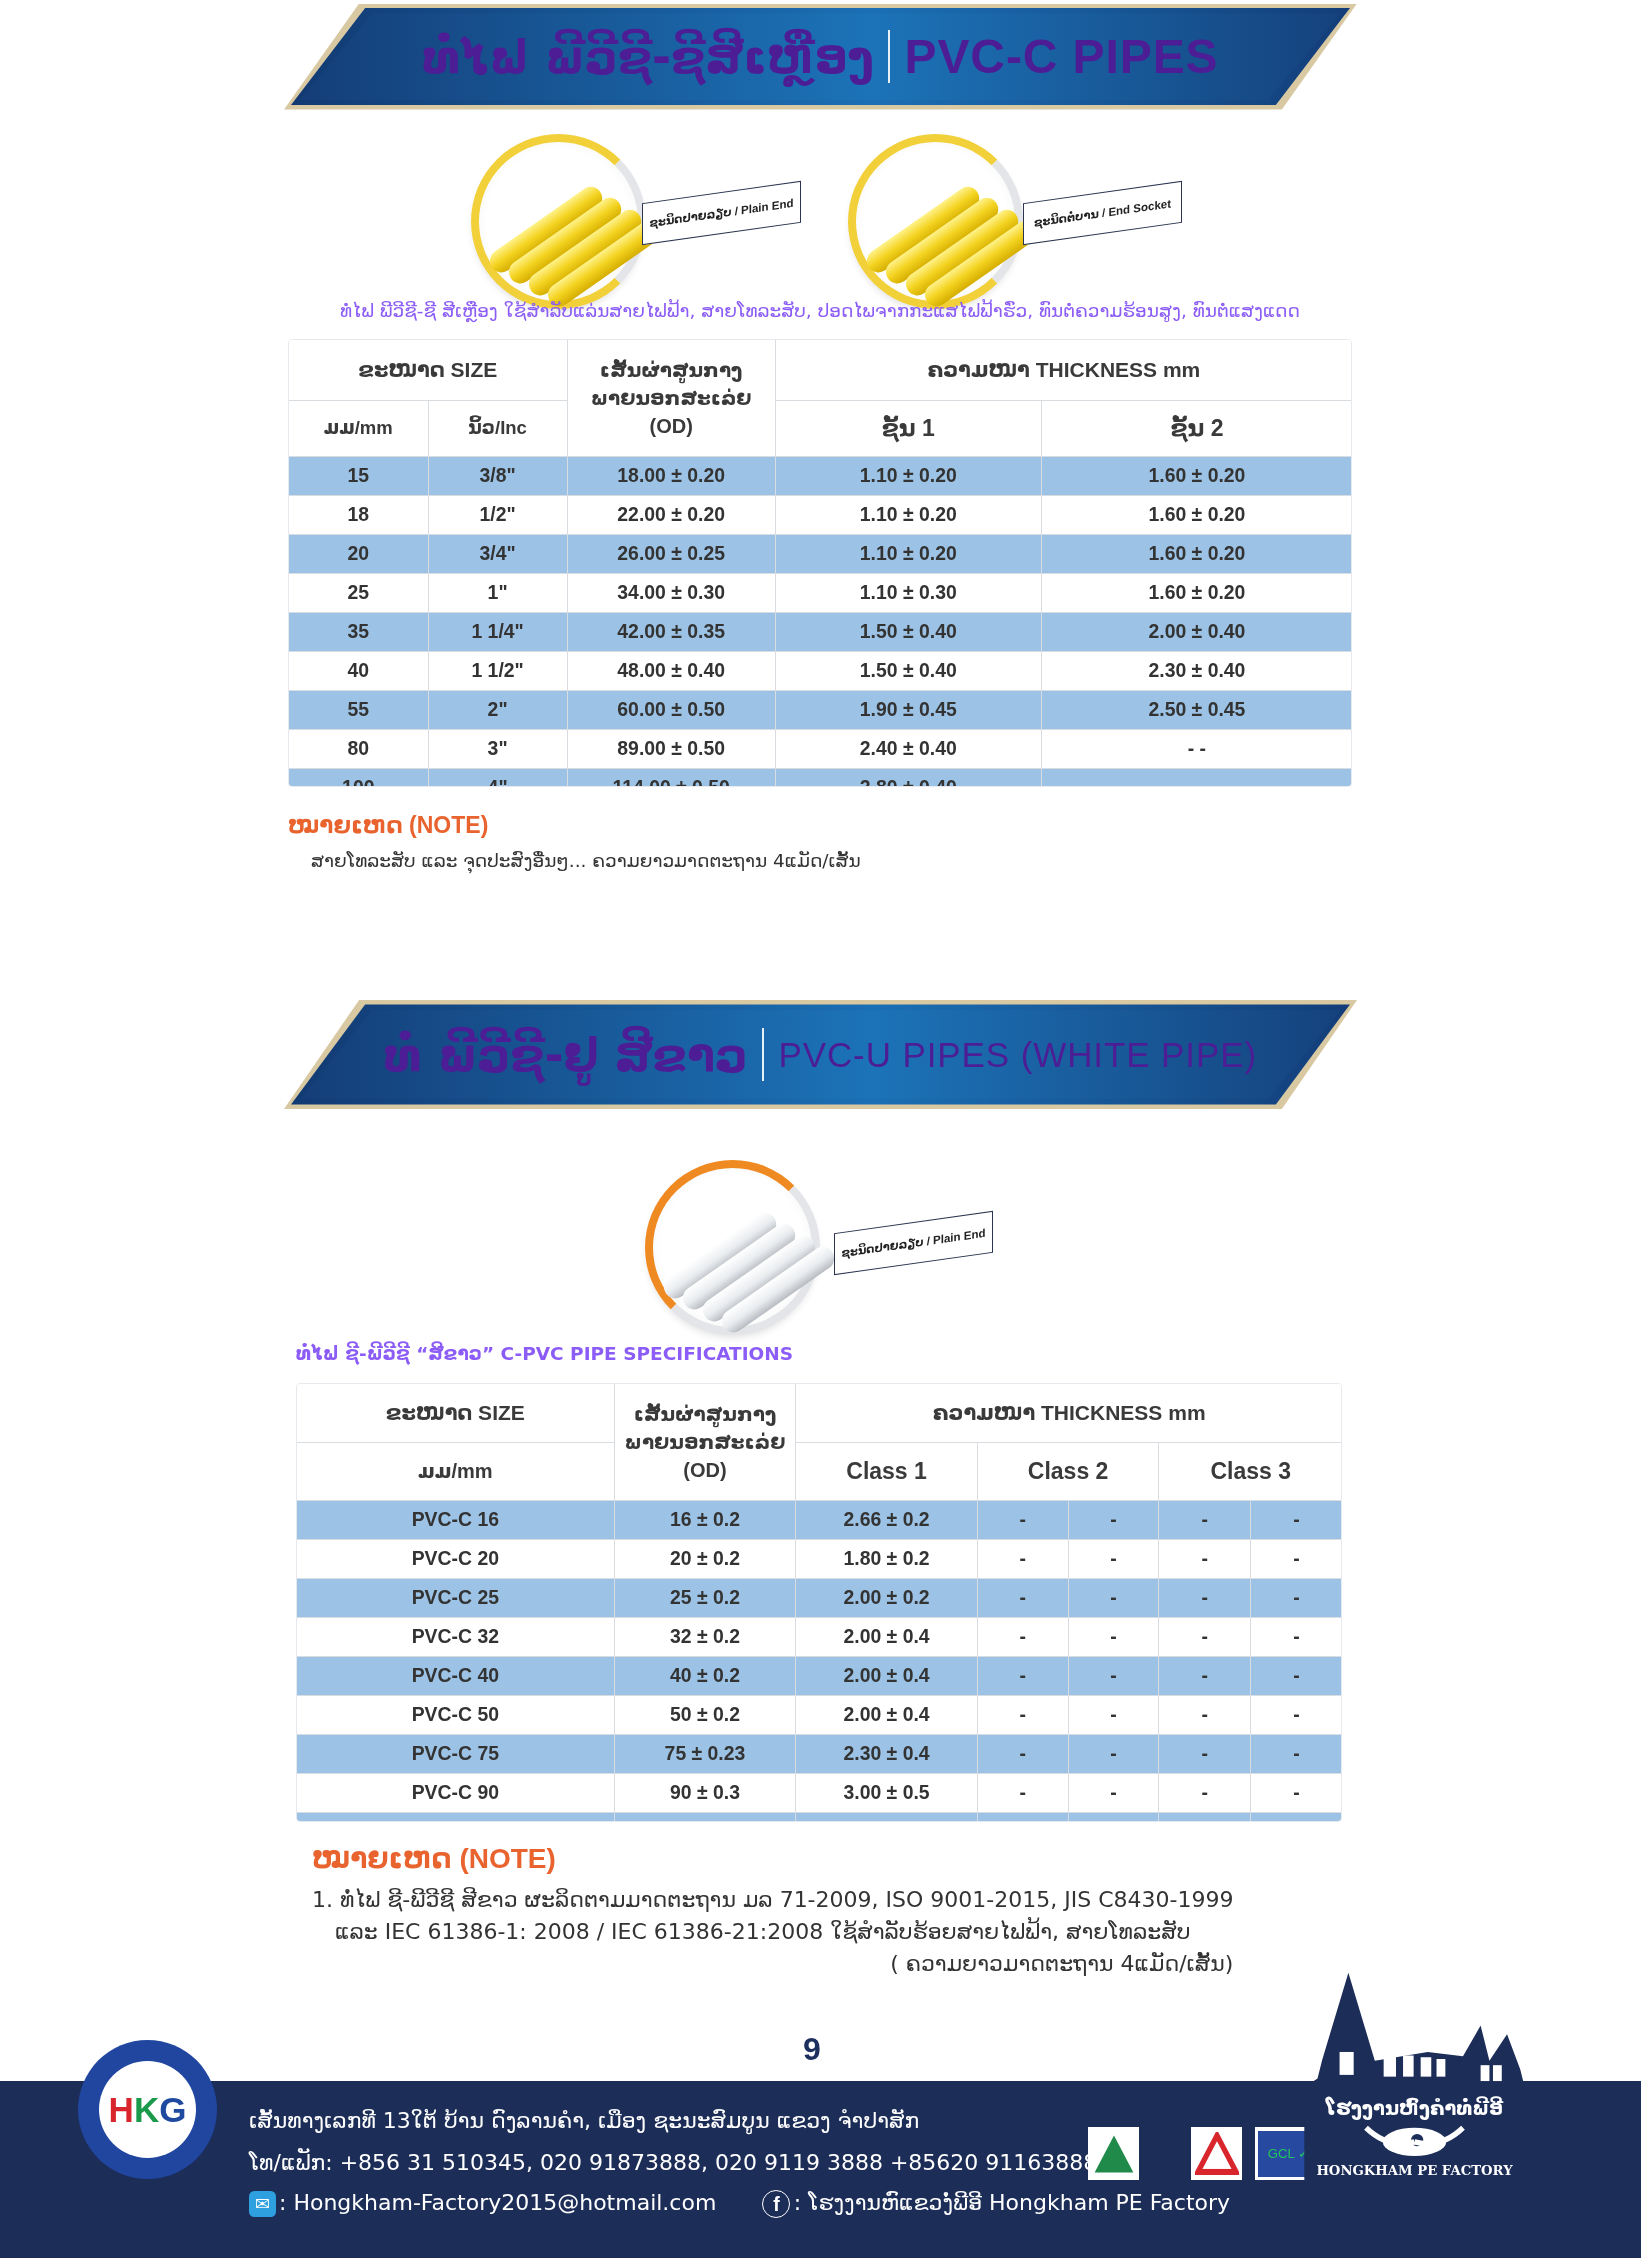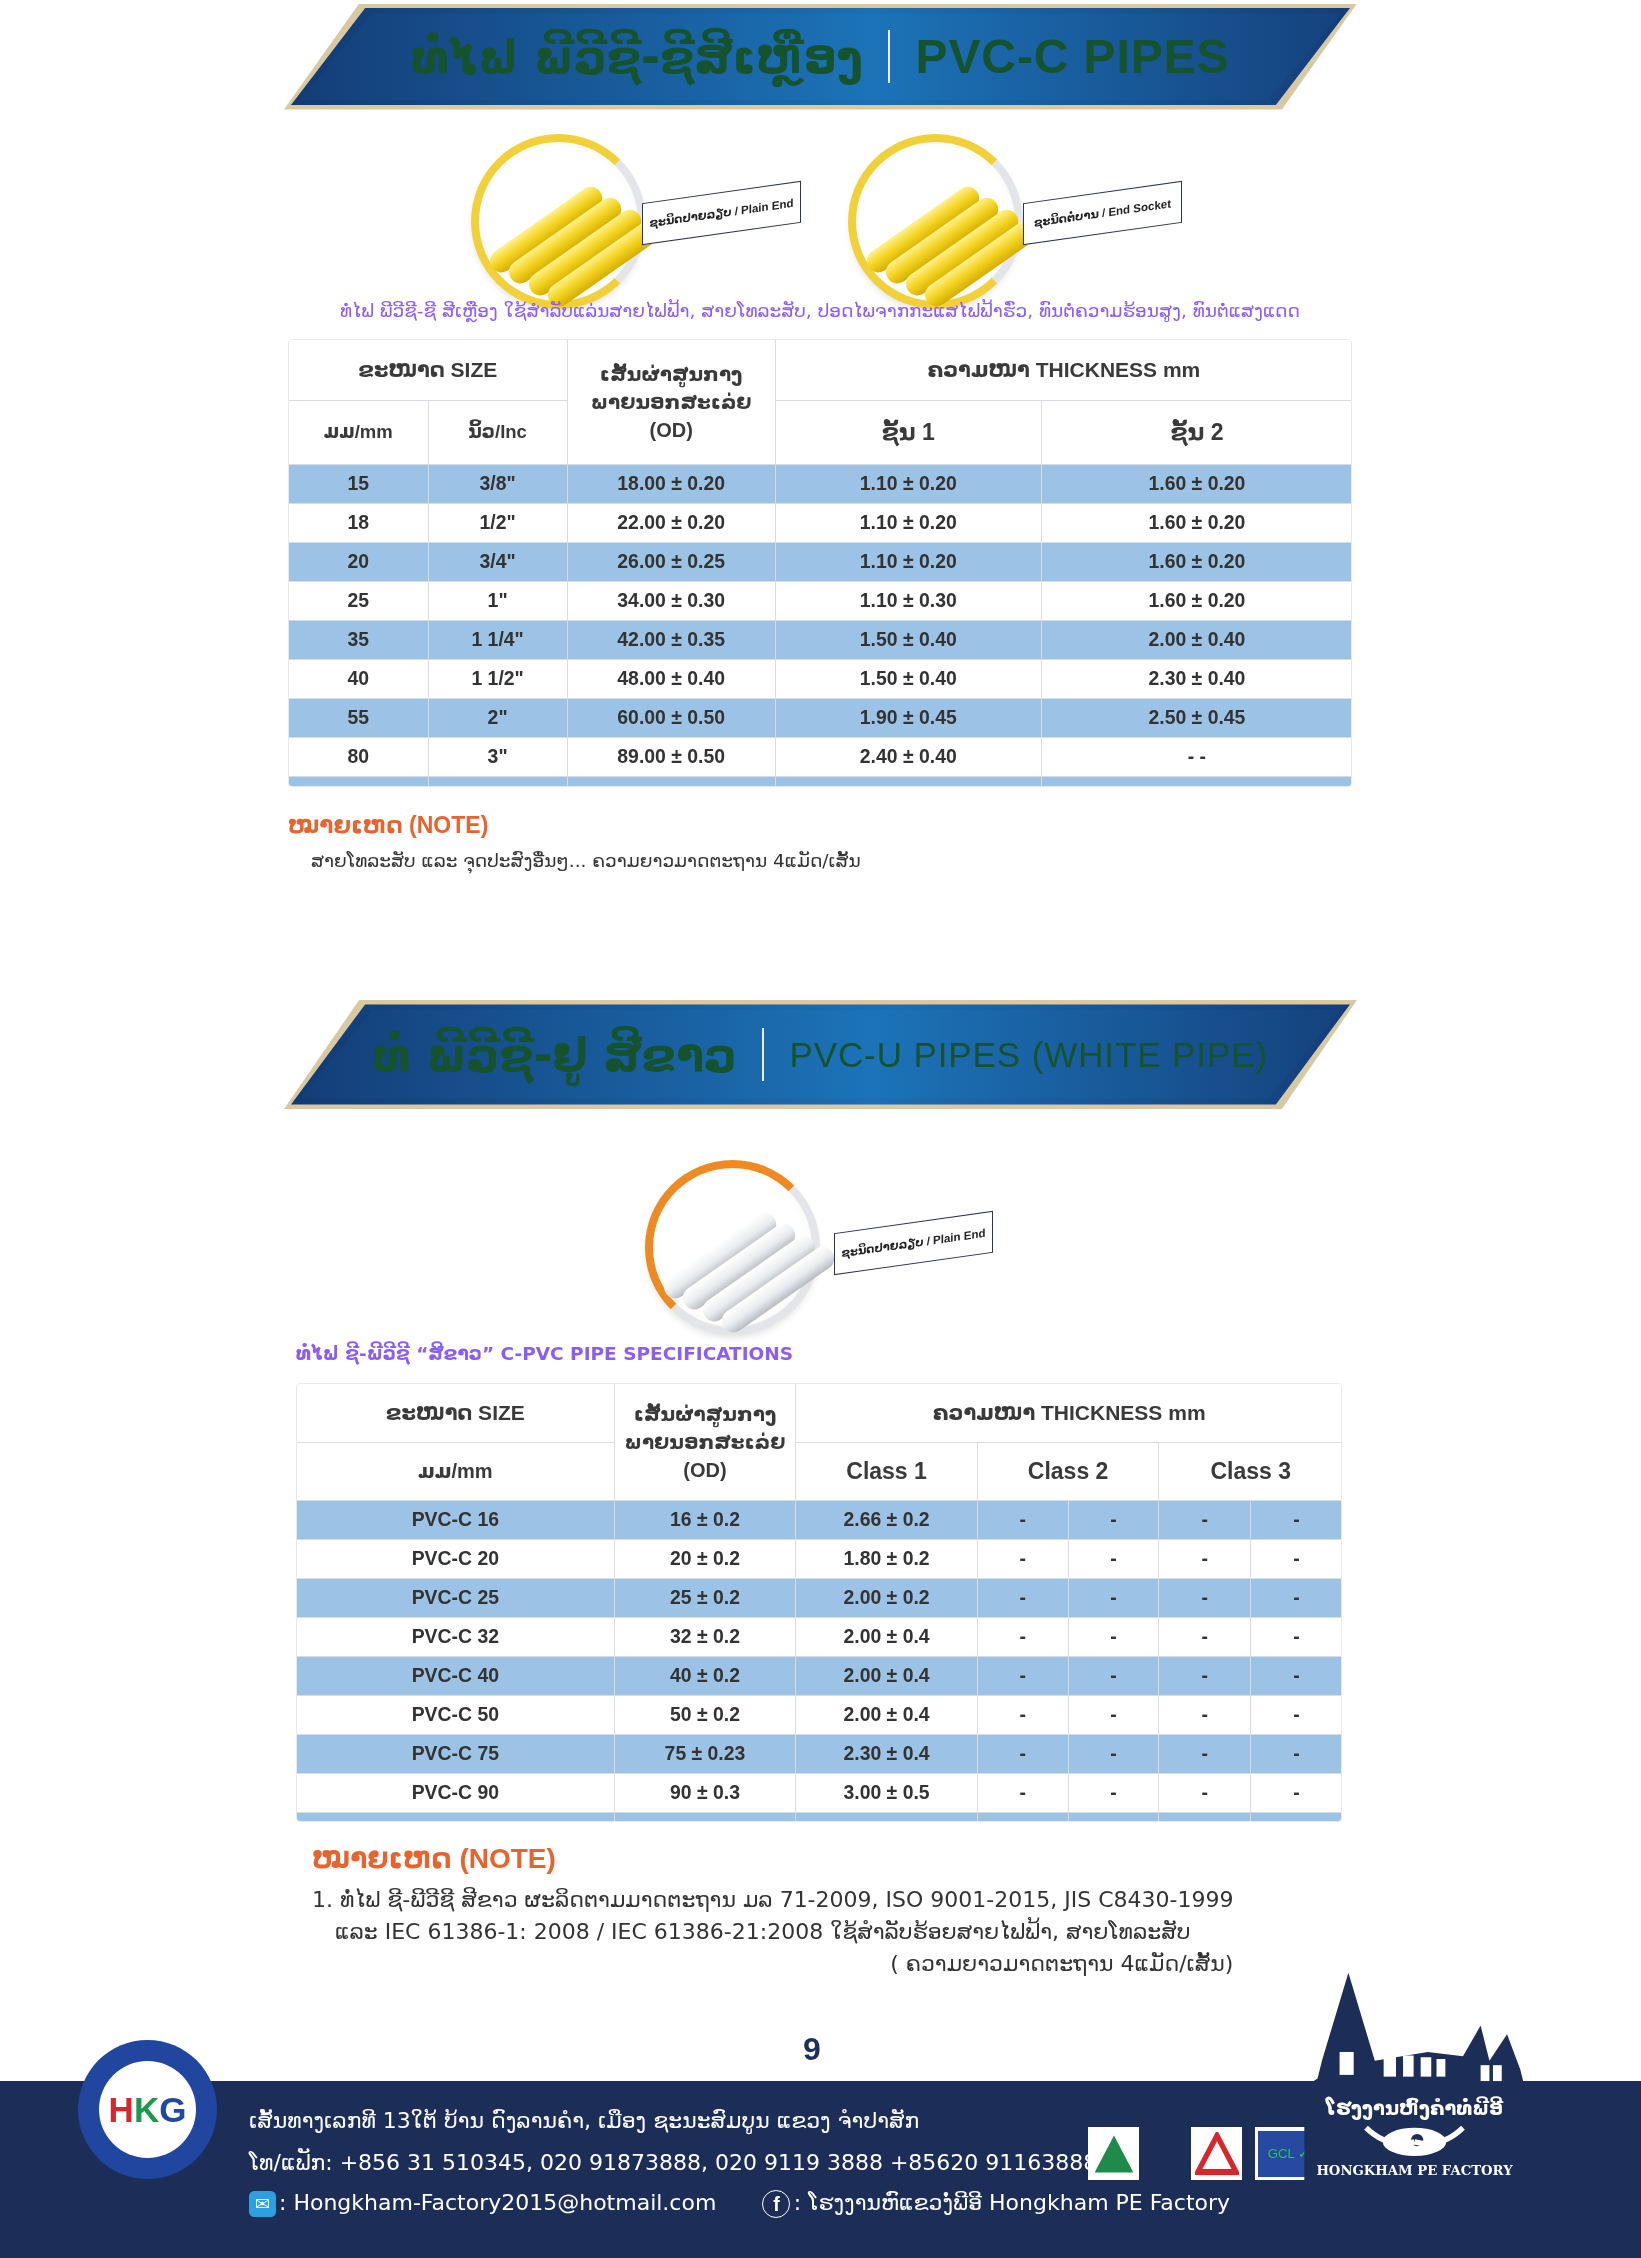--- a/index.html
+++ b/index.html
@@ -19,21 +19,21 @@
     background: linear-gradient(90deg, #123a72 0%, #1b6fb4 55%, #133d78 100%);
   }
   .banner .inner2 {
     position: absolute; inset: 9.7px 16px;
     clip-path: polygon(7% 0, 100% 0, 93% 100%, 0 100%);
     border: 0;
     background: linear-gradient(90deg, #143e78 0%, #1c73b8 55%, #15427d 100%);
   }
   .banner .title {
     position: absolute; inset: 0; display: flex; align-items: center; justify-content: center;
-    color: #14532d; font-weight: bold; gap: 25px;
+    color: #4c1d95; font-weight: bold; gap: 14px;
   }
   .banner .lao { font-family: "DejaVu Sans", sans-serif; font-size: 46px; }
   .banner .sep { width: 2.6px; height: 53px; background: #ffffff; opacity: 0.9; }
   .banner .eng { font-size: 48px; letter-spacing: 0.9px; }
   #banner1 { left: 284px; top: 3.5px; width: 1073px; height: 106px; }
   #banner2 { left: 284px; top: 1000px; width: 1073px; height: 109px; }
   #banner2 .eng { font-size: 35px; font-weight: normal; }
 
   
   .pipe-circle {
@@ -139,21 +139,21 @@
       <th rowspan="2" style="font-size:20px; line-height:1.4;">
         <div>ເສັ້ນຜ່າສູນກາງ</div>
         <div>ພາຍນອກສະເລ່ຍ</div>
         <div>(OD)</div>
       </th>
       <th colspan="2" style="height:37px; font-size:21px;">ຄວາມໜາ THICKNESS mm</th>
     </tr>
     <tr>
       <th style="height:41px; font-size:18.5px;">ມມ/mm</th>
       <th style="font-size:18.5px;">ນິ້ວ/Inc</th>
-      <th style="height:64px; font-size:23px;">ຊັ້ນ  1</th>
+      <th style="height:56px; font-size:23px;">ຊັ້ນ  1</th>
       <th style="font-size:23px;">ຊັ້ນ  2</th>
     </tr>
     </tbody>
       <tbody id="t1body">
         <tr class="row">
           <td>15</td>
           <td>3/8"</td>
           <td>18.00  ± 0.20</td>
           <td>1.10  ± 0.20</td>
           <td>1.60 ± 0.20</td>

